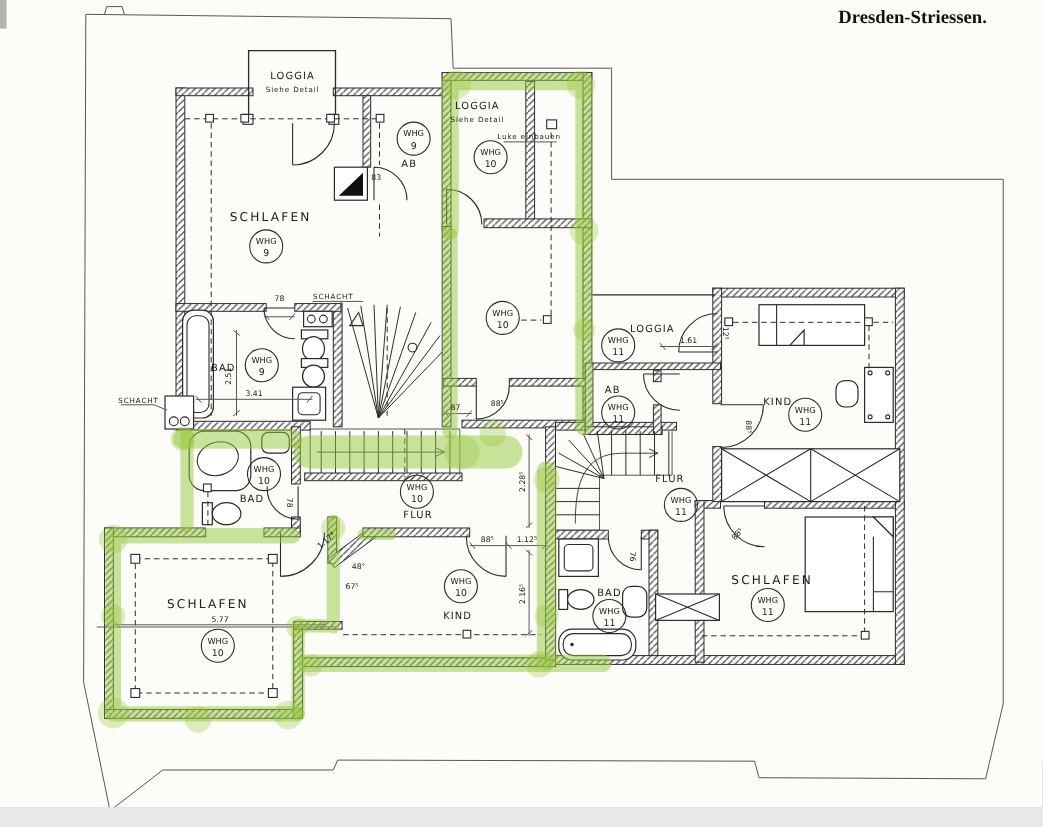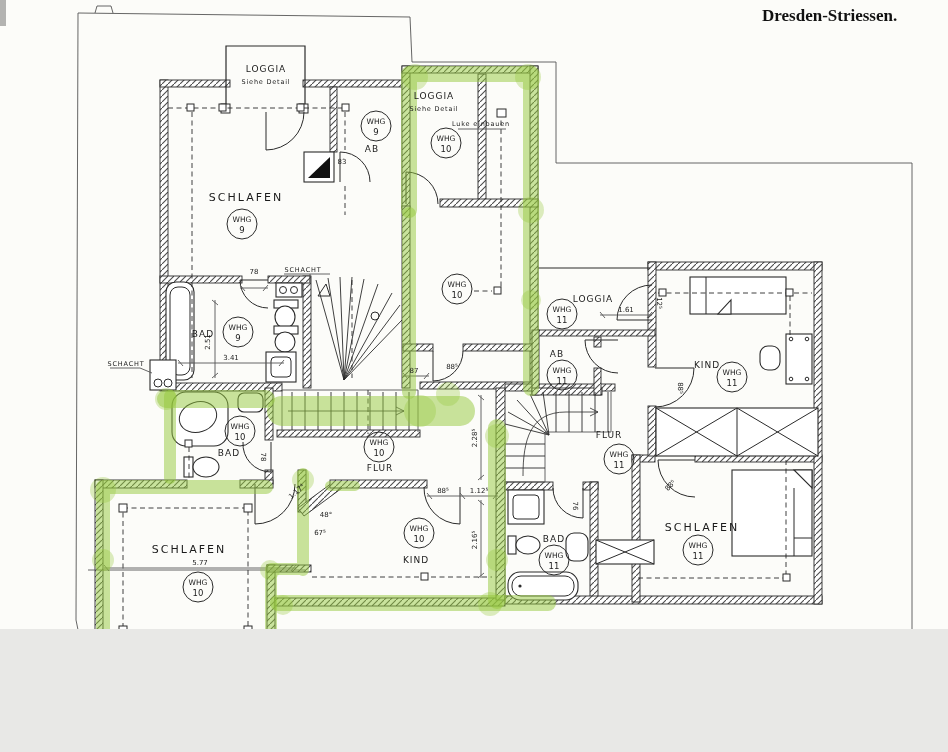--- a/index.html
+++ b/index.html
@@ -1,16 +1,16 @@
 <!DOCTYPE html>
 <html><head>
 <meta charset="utf-8">
 <style>
   html,body{margin:0;padding:0;background:#e8e8e6;}
-  .stage{width:948px;height:629px;background:#7dd3fc;position:relative;overflow:hidden;
+  .stage{width:948px;height:734px;background:#7dd3fc;position:relative;overflow:hidden;
          font-family:"DejaVu Sans",sans-serif;}
   svg{display:block}
   .wall{fill:url(#hatch);stroke:#2b2b2b;stroke-width:.9}
   .thin{fill:none;stroke:#555;stroke-width:.9}
   .thin2{fill:none;stroke:#2b2b2b;stroke-width:1.2}
   .fix{fill:#fff;stroke:#2b2b2b;stroke-width:1.1}
   .fixl{fill:none;stroke:#2b2b2b;stroke-width:1}
   .dash{fill:none;stroke:#2b2b2b;stroke-width:.9;stroke-dasharray:5 3.5}
   .post{fill:#fff;stroke:#2b2b2b;stroke-width:1}
   .door{fill:none;stroke:#2b2b2b;stroke-width:1}

